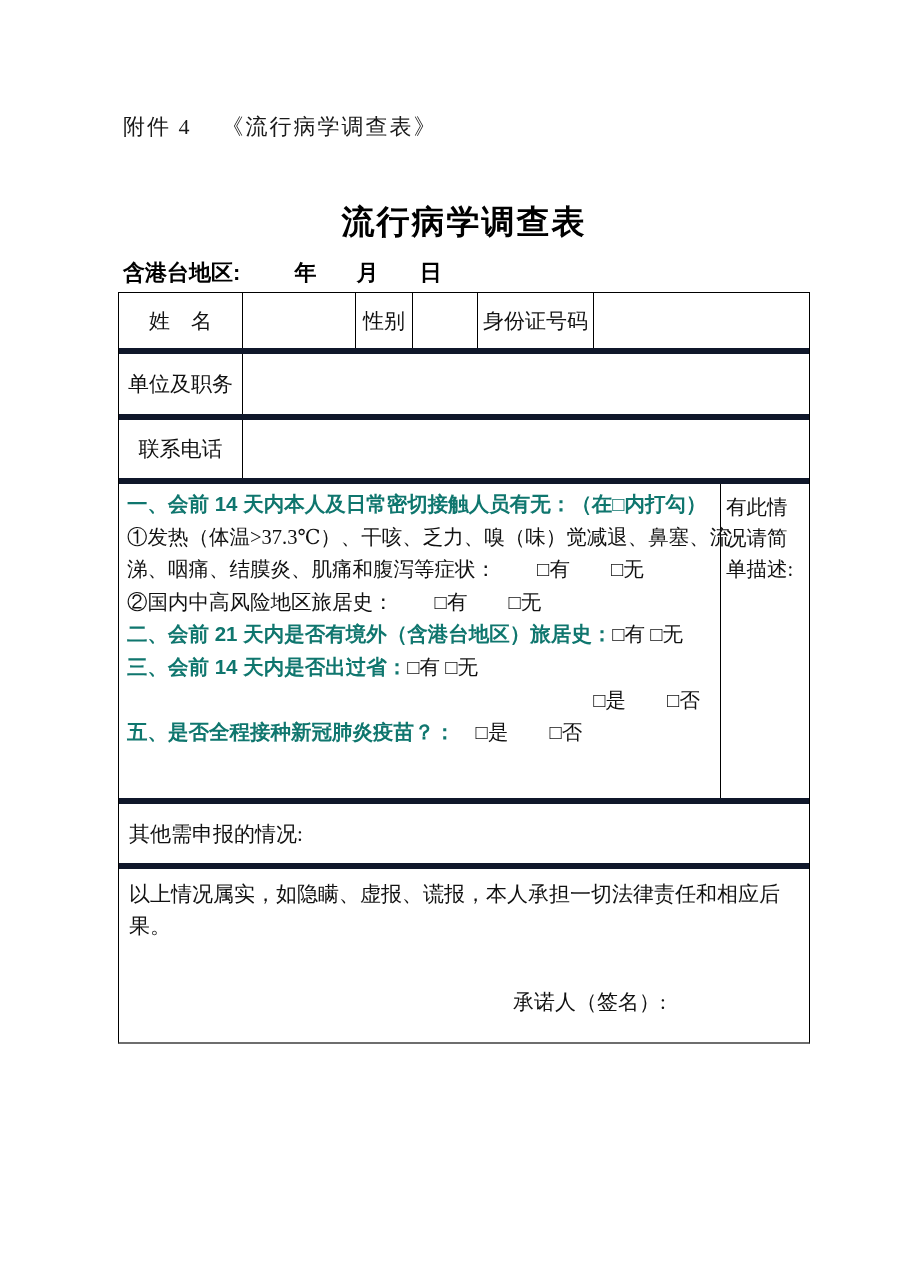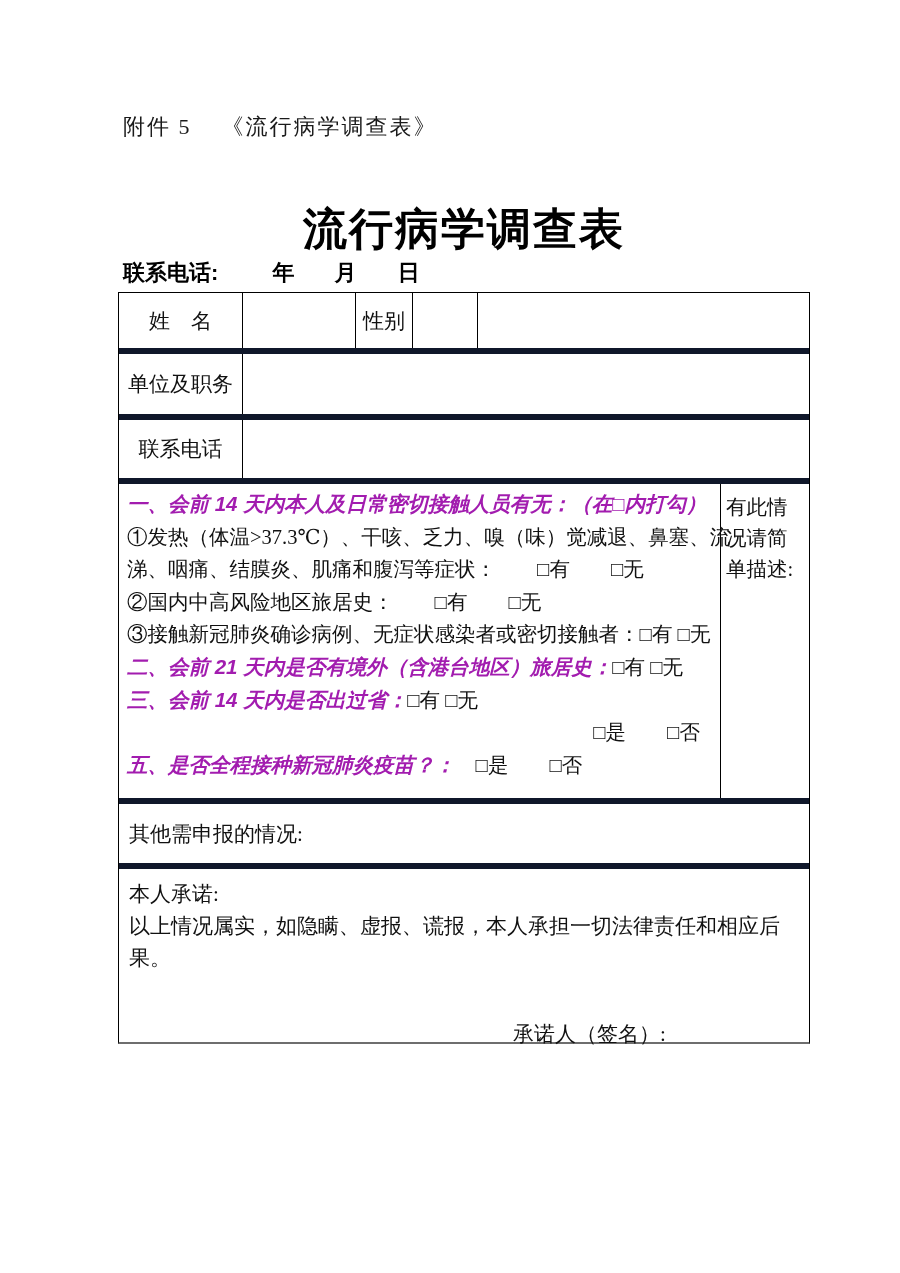--- a/index.html
+++ b/index.html
@@ -11,21 +11,21 @@
   }
 
   .attach {
     position:absolute; left:123px; top:112px;
     font-size:22px; letter-spacing:2px; white-space:nowrap;
   }
   .attach .gap { display:inline-block; width:30px; }
 
   .doc-title {
     position:absolute; left:118px; top:200px; width:692px;
-    text-align:center; font-size:44px; font-weight:bold; letter-spacing:2px;
+    text-align:center; font-size:33px; font-weight:bold; letter-spacing:2px;
     font-family:Liberation Sans, sans-serif; color:#000;
   }
 
   .date-line {
     position:absolute; left:123px; top:258px; font-size:22px; font-weight:bold;
     font-family:"Liberation Sans","DejaVu Sans",sans-serif; white-space:nowrap; color:#000;
   }
   .date-line .u1 { margin-left:48px; }
   .date-line .u2 { margin-left:34px; }
   .date-line .u3 { margin-left:35px; }
@@ -56,21 +56,21 @@
   .w-genderval { width:65px; }
   .w-id      { width:116px; }
   .flex1 { flex:1; }
   .w-left { width:124px; }
 
   .qcell {
     width:602px; padding:4px 4px 0 8px;
     font-size:20.5px; line-height:31.6px; color:#111;
   }
   .qline { white-space:nowrap; }
-  .qline .bseg { font-family:"Liberation Sans","DejaVu Sans",sans-serif; font-weight:bold; color:#a21caf;font-style:italic; }
+  .qline .bseg { font-family:"Liberation Sans","DejaVu Sans",sans-serif; font-weight:bold; color:#0f766e; }
   .qline .rseg { font-family:"Liberation Serif","DejaVu Serif",serif; }
   .qline.right { text-align:right; padding-right:16px; }
 
   .sidenote {
     flex:1; padding:8px 4px 0 5px;
     font-size:20.5px; line-height:31px; color:#111;
   }
 
   .other-cell {
     width:100%; padding:16px 8px 0 10px;
@@ -82,74 +82,73 @@
     font-size:21px; line-height:32px; color:#111;
   }
   .sign-line { margin-top:44px; padding-left:384px; white-space:nowrap; }
 </style>
 </head>
 <body>
 
 <div class="page">
 
   <div class="attach">
-    <span>附件 5</span><span class="gap"></span><span>《流行病学调查表》</span>
+    <span>附件 4</span><span class="gap"></span><span>《流行病学调查表》</span>
   </div>
 
   <div class="doc-title">流行病学调查表</div>
 
   <div class="date-line">
-    <span>联系电话:</span>
+    <span>含港台地区:</span>
     <span class="u1">年</span>
     <span class="u2">月</span>
     <span class="u3">日</span>
   </div>
 
   <div class="tbl">
 
     <div class="row r1">
       <div class="cell lbl w-name">姓　名</div>
       <div class="cell w-nameval"></div>
       <div class="cell lbl w-gender">性别</div>
       <div class="cell w-genderval"></div>
+      <div class="cell lbl w-id">身份证号码</div>
       <div class="cell flex1"></div>
     </div>
 
     <div class="row r2">
       <div class="cell lbl w-left">单位及职务</div>
       <div class="cell flex1"></div>
     </div>
 
 
     <div class="row r4">
       <div class="cell lbl w-left">联系电话</div>
       <div class="cell flex1"></div>
     </div>
 
     <div class="row r5">
       <div class="cell qcell">
         <div class="qline"><span class="bseg">一、会前 14 天内本人及日常密切接触人员有无：（在□内打勾）</span><span class="rseg"></span></div>
         <div class="qline"><span class="bseg"></span><span class="rseg">①发热（体温&gt;37.3℃）、干咳、乏力、嗅（味）觉减退、鼻塞、流</span></div>
         <div class="qline"><span class="bseg"></span><span class="rseg">涕、咽痛、结膜炎、肌痛和腹泻等症状：　　□有　　□无</span></div>
         <div class="qline"><span class="bseg"></span><span class="rseg">②国内中高风险地区旅居史：　　□有　　□无</span></div>
-        <div class="qline"><span class="bseg"></span><span class="rseg">③接触新冠肺炎确诊病例、无症状感染者或密切接触者：□有 □无</span></div>
         <div class="qline"><span class="bseg">二、会前 21 天内是否有境外（含港台地区）旅居史：</span><span class="rseg">□有 □无</span></div>
         <div class="qline"><span class="bseg">三、会前 14 天内是否出过省：</span><span class="rseg">□有 □无</span></div>
         <div class="qline right"><span class="bseg"></span><span class="rseg">□是　　□否</span></div>
         <div class="qline"><span class="bseg">五、是否全程接种新冠肺炎疫苗？：</span><span class="rseg">　□是　　□否</span></div>
       </div>
       <div class="cell sidenote">有此情况请简单描述:</div>
     </div>
 
     <div class="row r6">
       <div class="cell other-cell">其他需申报的情况:</div>
     </div>
 
     <div class="row r7">
       <div class="cell promise-cell">
-        <div>本人承诺:</div>
         <div>以上情况属实，如隐瞒、虚报、谎报，本人承担一切法律责任和相应后果。</div>
         <div class="sign-line">承诺人（签名）:</div>
       </div>
     </div>
 
   </div>
 </div>
 
 </body></html>

